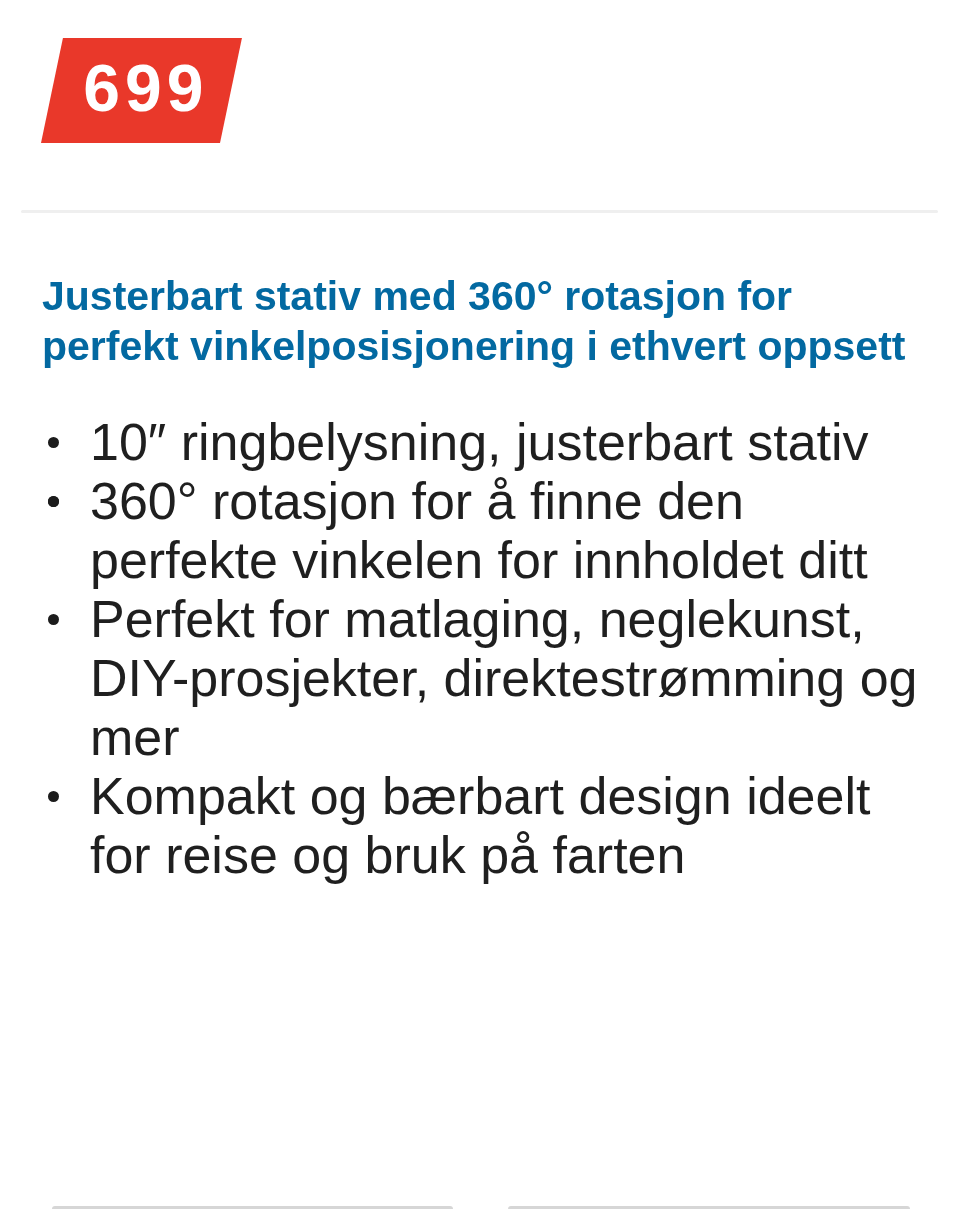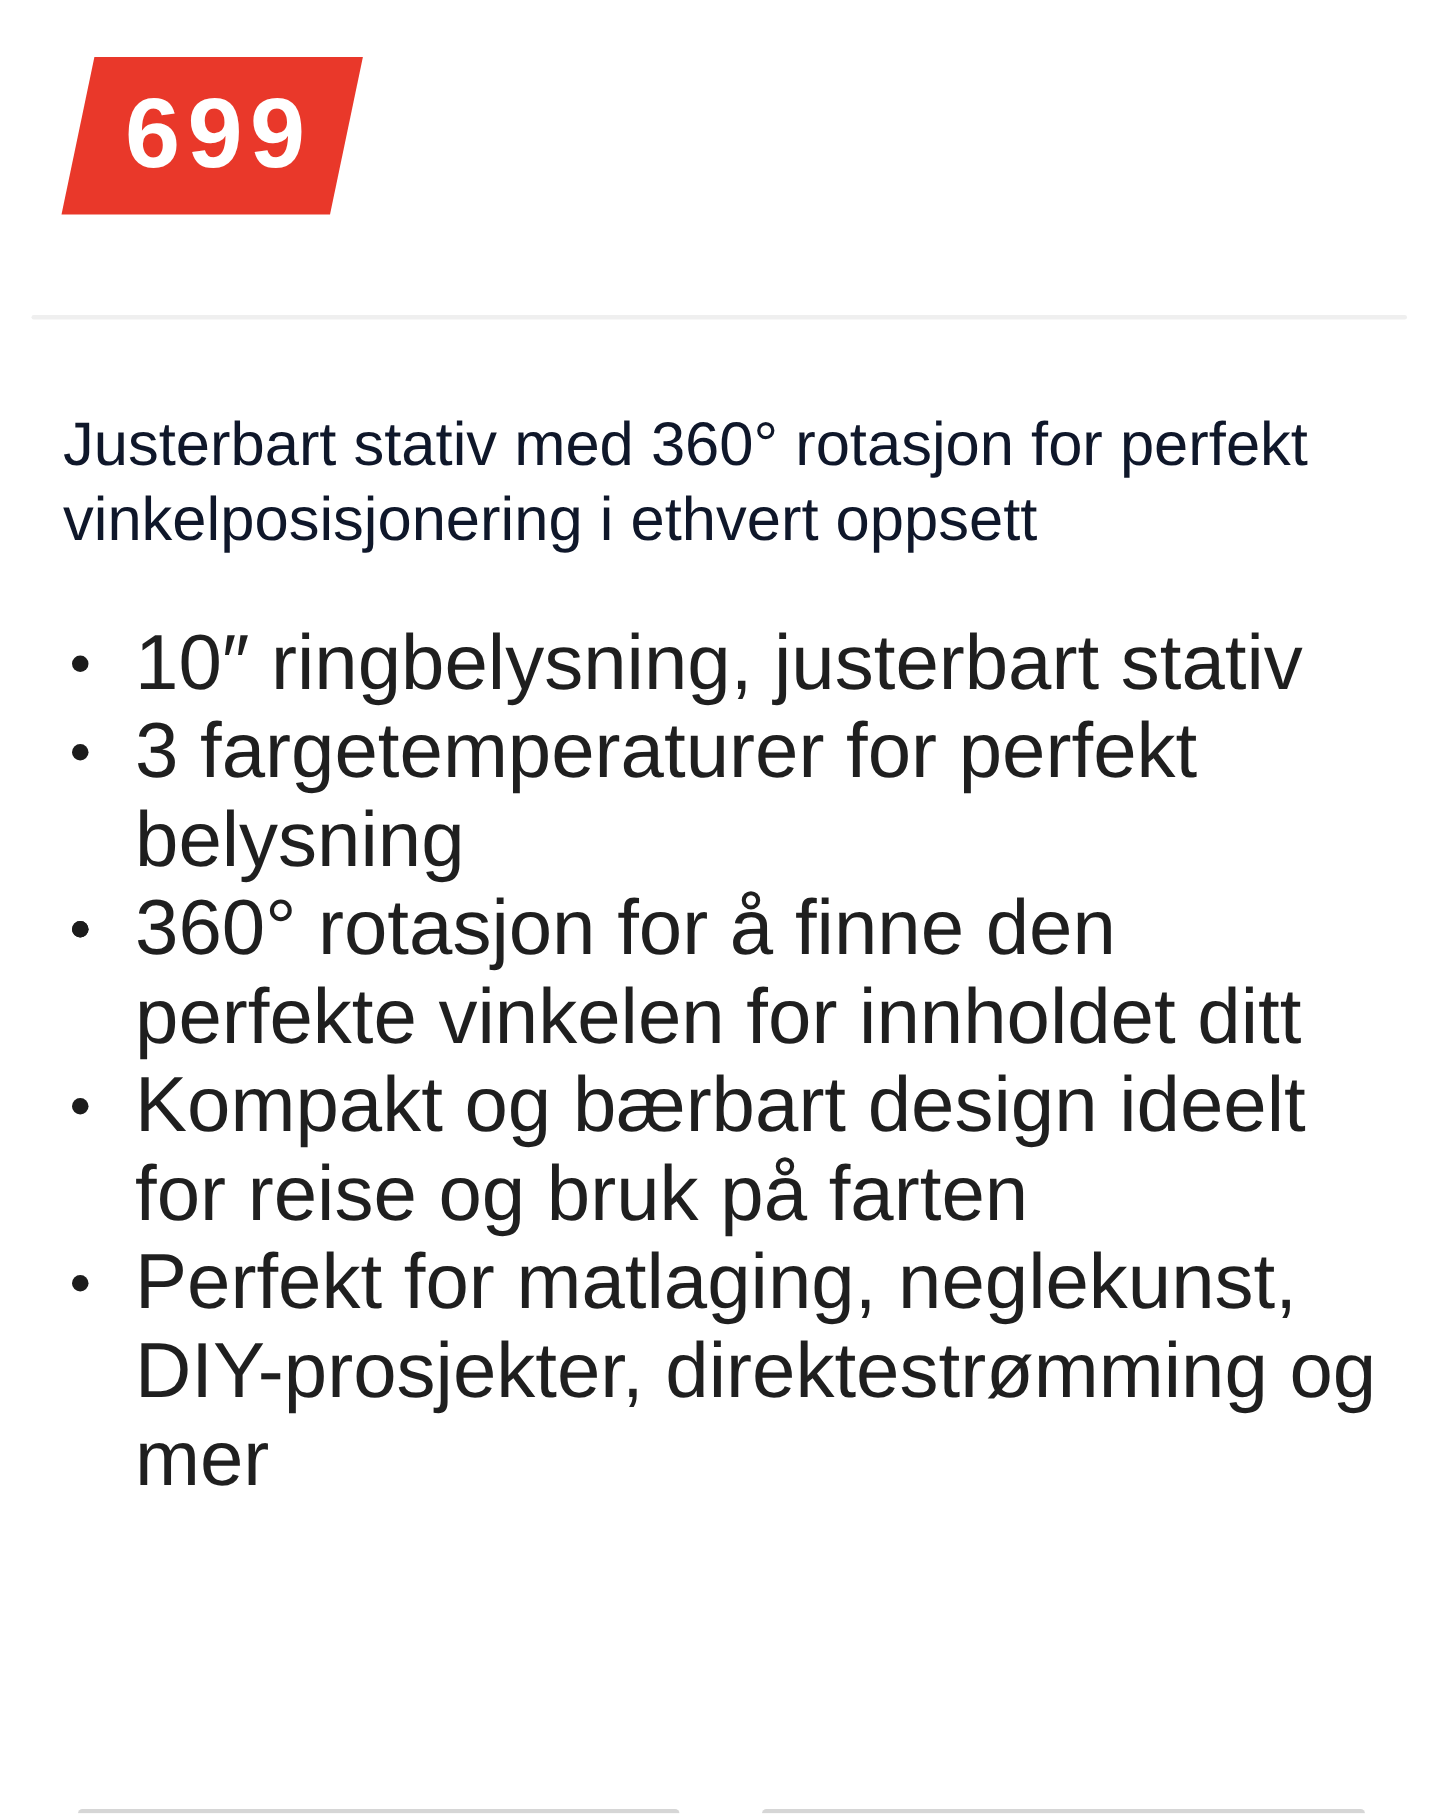--- a/index.html
+++ b/index.html
@@ -50,22 +50,22 @@
   }
 
   
   .product-title {
     position: absolute;
     top: 271px;
     left: 42px;
     width: 880px;
     font-size: 41px;
     line-height: 50px;
-    font-weight: 400;
-    color: #0f172a;
+    font-weight: 700;
+    color: #0369a1;
     letter-spacing: 0;
   }
 
   
   .feature-list {
     position: absolute;
     top: 413px;
     left: 42px;
     width: 880px;
     list-style: none;
@@ -112,35 +112,31 @@
 
   <h1 class="product-title">Justerbart stativ med 360° rotasjon for perfekt vinkelposisjonering i ethvert oppsett</h1>
 
   <ul class="feature-list">
       <li class="feature-item">
       <span class="bullet"></span>
       <span>10″ ringbelysning, justerbart stativ</span>
     </li>
       <li class="feature-item">
       <span class="bullet"></span>
-      <span>3 fargetemperaturer for perfekt belysning</span>
-    </li>
-      <li class="feature-item">
-      <span class="bullet"></span>
     </li>
       <li class="feature-item">
       <span class="bullet"></span>
       <span>360° rotasjon for å finne den perfekte vinkelen for innholdet ditt</span>
     </li>
       <li class="feature-item">
       <span class="bullet"></span>
-      <span>Kompakt og bærbart design ideelt for reise og bruk på farten</span>
+      <span>Perfekt for matlaging, neglekunst, DIY-prosjekter, direktestrømming og mer</span>
     </li>
       <li class="feature-item">
       <span class="bullet"></span>
-      <span>Perfekt for matlaging, neglekunst, DIY-prosjekter, direktestrømming og mer</span>
+      <span>Kompakt og bærbart design ideelt for reise og bruk på farten</span>
     </li>
     </ul>
 
   <div class="bottom-card left"></div>
   <div class="bottom-card right"></div>
 
 </div>
 
 </body></html>

